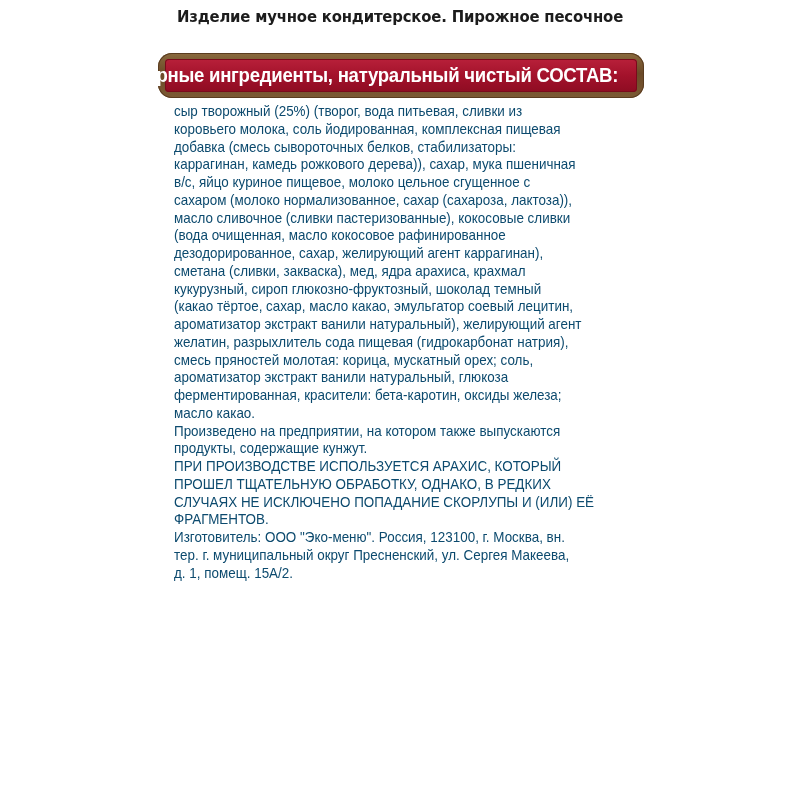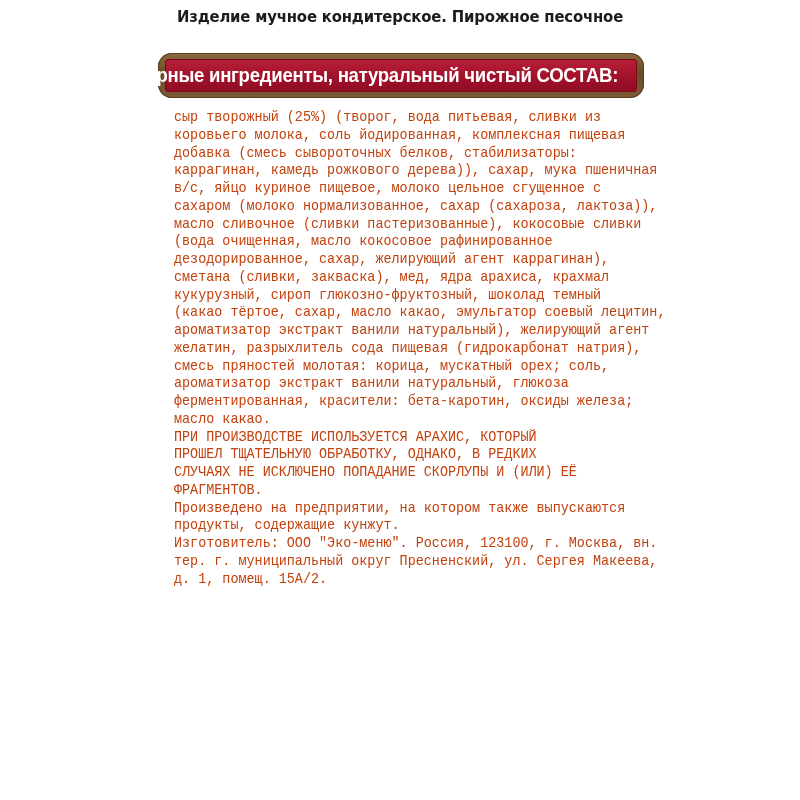--- a/index.html
+++ b/index.html
@@ -58,26 +58,26 @@
       font-weight: bold;
       font-size: 20px;
       letter-spacing: -0.3px;
       white-space: nowrap;
       transform: scaleX(0.93);
       transform-origin: center;
     }
     .body-text {
       position: absolute;
       left: 174px;
-      top: 109px;
+      top: 103px;
       width: 470px;
-      font-family: Liberation Mono, monospace;
+      font-family: Liberation Sans, sans-serif;
       font-size: 14.6px;
       line-height: 17.75px;
-      color: #c2410c;
+      color: #0c4a6e;
     }
     .line {
       display: block;
       white-space: nowrap;
       transform: scaleX(0.92);
       transform-origin: left center;
     }
   </style>
 </head>
 <body>
@@ -106,29 +106,29 @@
     <span class="line">(какао тёртое, сахар, масло какао, эмульгатор соевый лецитин,</span>
     <span class="line">ароматизатор экстракт ванили натуральный), желирующий агент</span>
     <span class="line">желатин, разрыхлитель сода пищевая (гидрокарбонат натрия),</span>
     <span class="line">смесь пряностей молотая: корица, мускатный орех; соль,</span>
     <span class="line">ароматизатор экстракт ванили натуральный, глюкоза</span>
     <span class="line">ферментированная, красители: бета-каротин, оксиды железа;</span>
     <span class="line">масло какао.</span>
   </div>
 
   <div>
+    <span class="line">Произведено на предприятии, на котором также выпускаются</span>
+    <span class="line">продукты, содержащие кунжут.</span>
+  </div>
+
+  <div>
     <span class="line">ПРИ ПРОИЗВОДСТВЕ ИСПОЛЬЗУЕТСЯ АРАХИС, КОТОРЫЙ</span>
     <span class="line">ПРОШЕЛ ТЩАТЕЛЬНУЮ ОБРАБОТКУ, ОДНАКО, В РЕДКИХ</span>
     <span class="line">СЛУЧАЯХ НЕ ИСКЛЮЧЕНО ПОПАДАНИЕ СКОРЛУПЫ И (ИЛИ) ЕЁ</span>
     <span class="line">ФРАГМЕНТОВ.</span>
-  </div>
-
-  <div>
-    <span class="line">Произведено на предприятии, на котором также выпускаются</span>
-    <span class="line">продукты, содержащие кунжут.</span>
   </div>
 
 
 
 
   <div>
     <span class="line">Изготовитель: ООО "Эко-меню". Россия, 123100, г. Москва, вн.</span>
     <span class="line">тер. г. муниципальный округ Пресненский, ул. Сергея Макеева,</span>
     <span class="line">д. 1, помещ. 15А/2.</span>
   </div>

